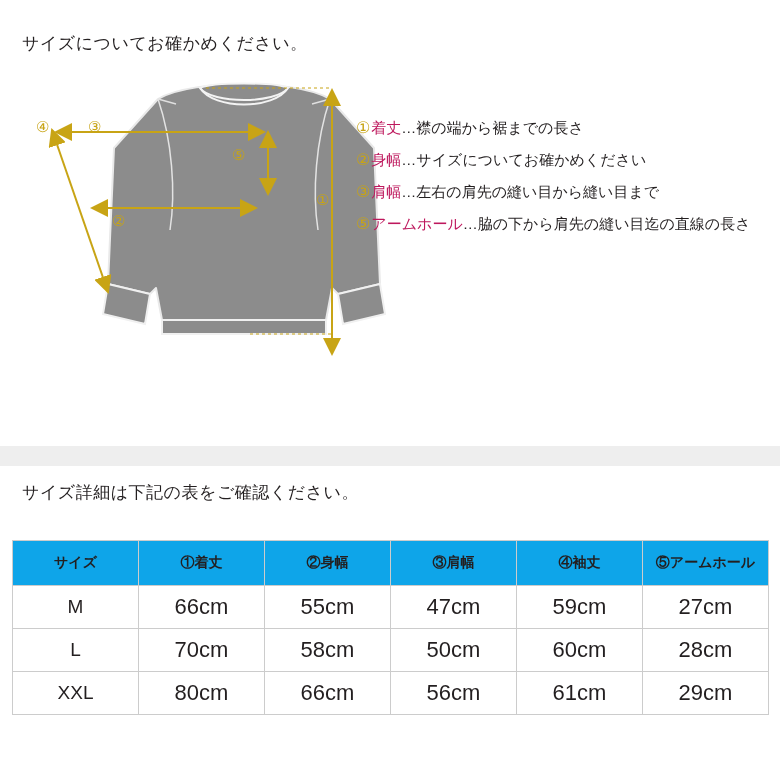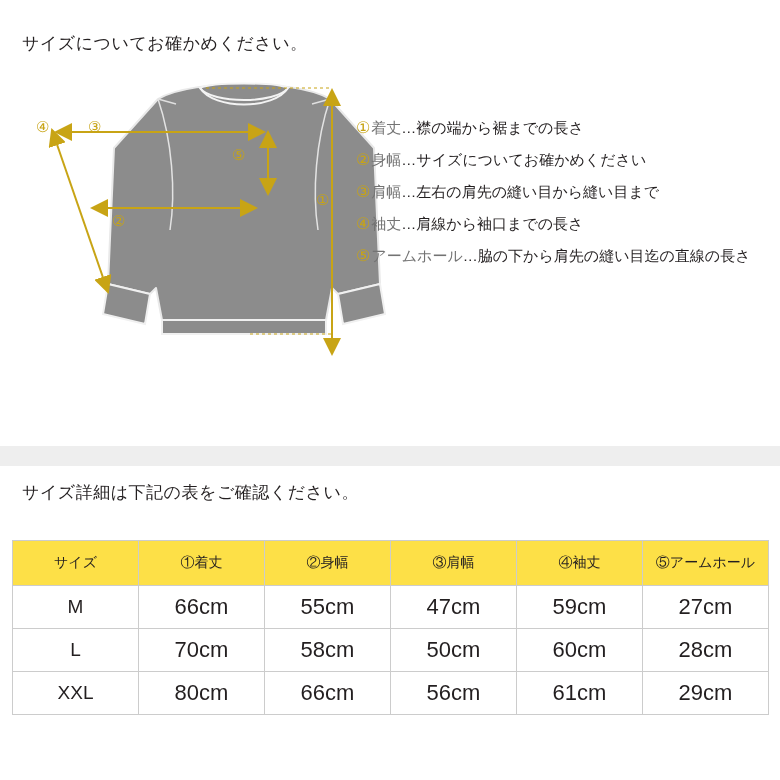--- a/index.html
+++ b/index.html
@@ -55,21 +55,21 @@
     margin-bottom: 13px;
     white-space: nowrap;
     color: #231f20;
   }
   .legend-row .circ {
     color: #c8a415;
     font-size: 16px;
     margin-right: 1px;
   }
   .legend-row .term {
-    color: #737373;
+    color: #be185d;
   }
   .legend-row .desc {
     color: #231f20;
   }
 
   
   .notes {
     position: absolute;
     left: 22px;
     top: 370px;
@@ -112,22 +112,22 @@
   }
   .size-table th,
   .size-table td {
     border: 1px solid #cccccc;
     text-align: center;
     vertical-align: middle;
   }
   .size-table thead th {
     height: 42px;
     font-size: 14px;
-    font-weight: normal;
-    background: #fde047;
+    font-weight: bold;
+    background: #0ea5e9;
     color: #231f20;
   }
   .size-table tbody td {
     height: 40px;
     font-size: 22px;
     color: #231f20;
   }
   .size-table tbody td:first-child {
     font-size: 19px;
   }
@@ -226,23 +226,20 @@
     <div class="legend-row">
       <span class="circ">①</span><span class="term">着丈</span><span class="desc">…襟の端から裾までの長さ</span>
     </div>
     <div class="legend-row">
       <span class="circ">②</span><span class="term">身幅</span><span class="desc">…サイズについてお確かめください</span>
     </div>
     <div class="legend-row">
       <span class="circ">③</span><span class="term">肩幅</span><span class="desc">…左右の肩先の縫い目から縫い目まで</span>
     </div>
     <div class="legend-row">
-      <span class="circ">④</span><span class="term">袖丈</span><span class="desc">…肩線から袖口までの長さ</span>
-    </div>
-    <div class="legend-row">
       <span class="circ">⑤</span><span class="term">アームホール</span><span class="desc">…脇の下から肩先の縫い目迄の直線の長さ</span>
     </div>
   </div>
 
 
   <div class="separator"></div>
 
   <div class="heading-table">サイズ詳細は下記の表をご確認ください。</div>
 
   <table class="size-table">

